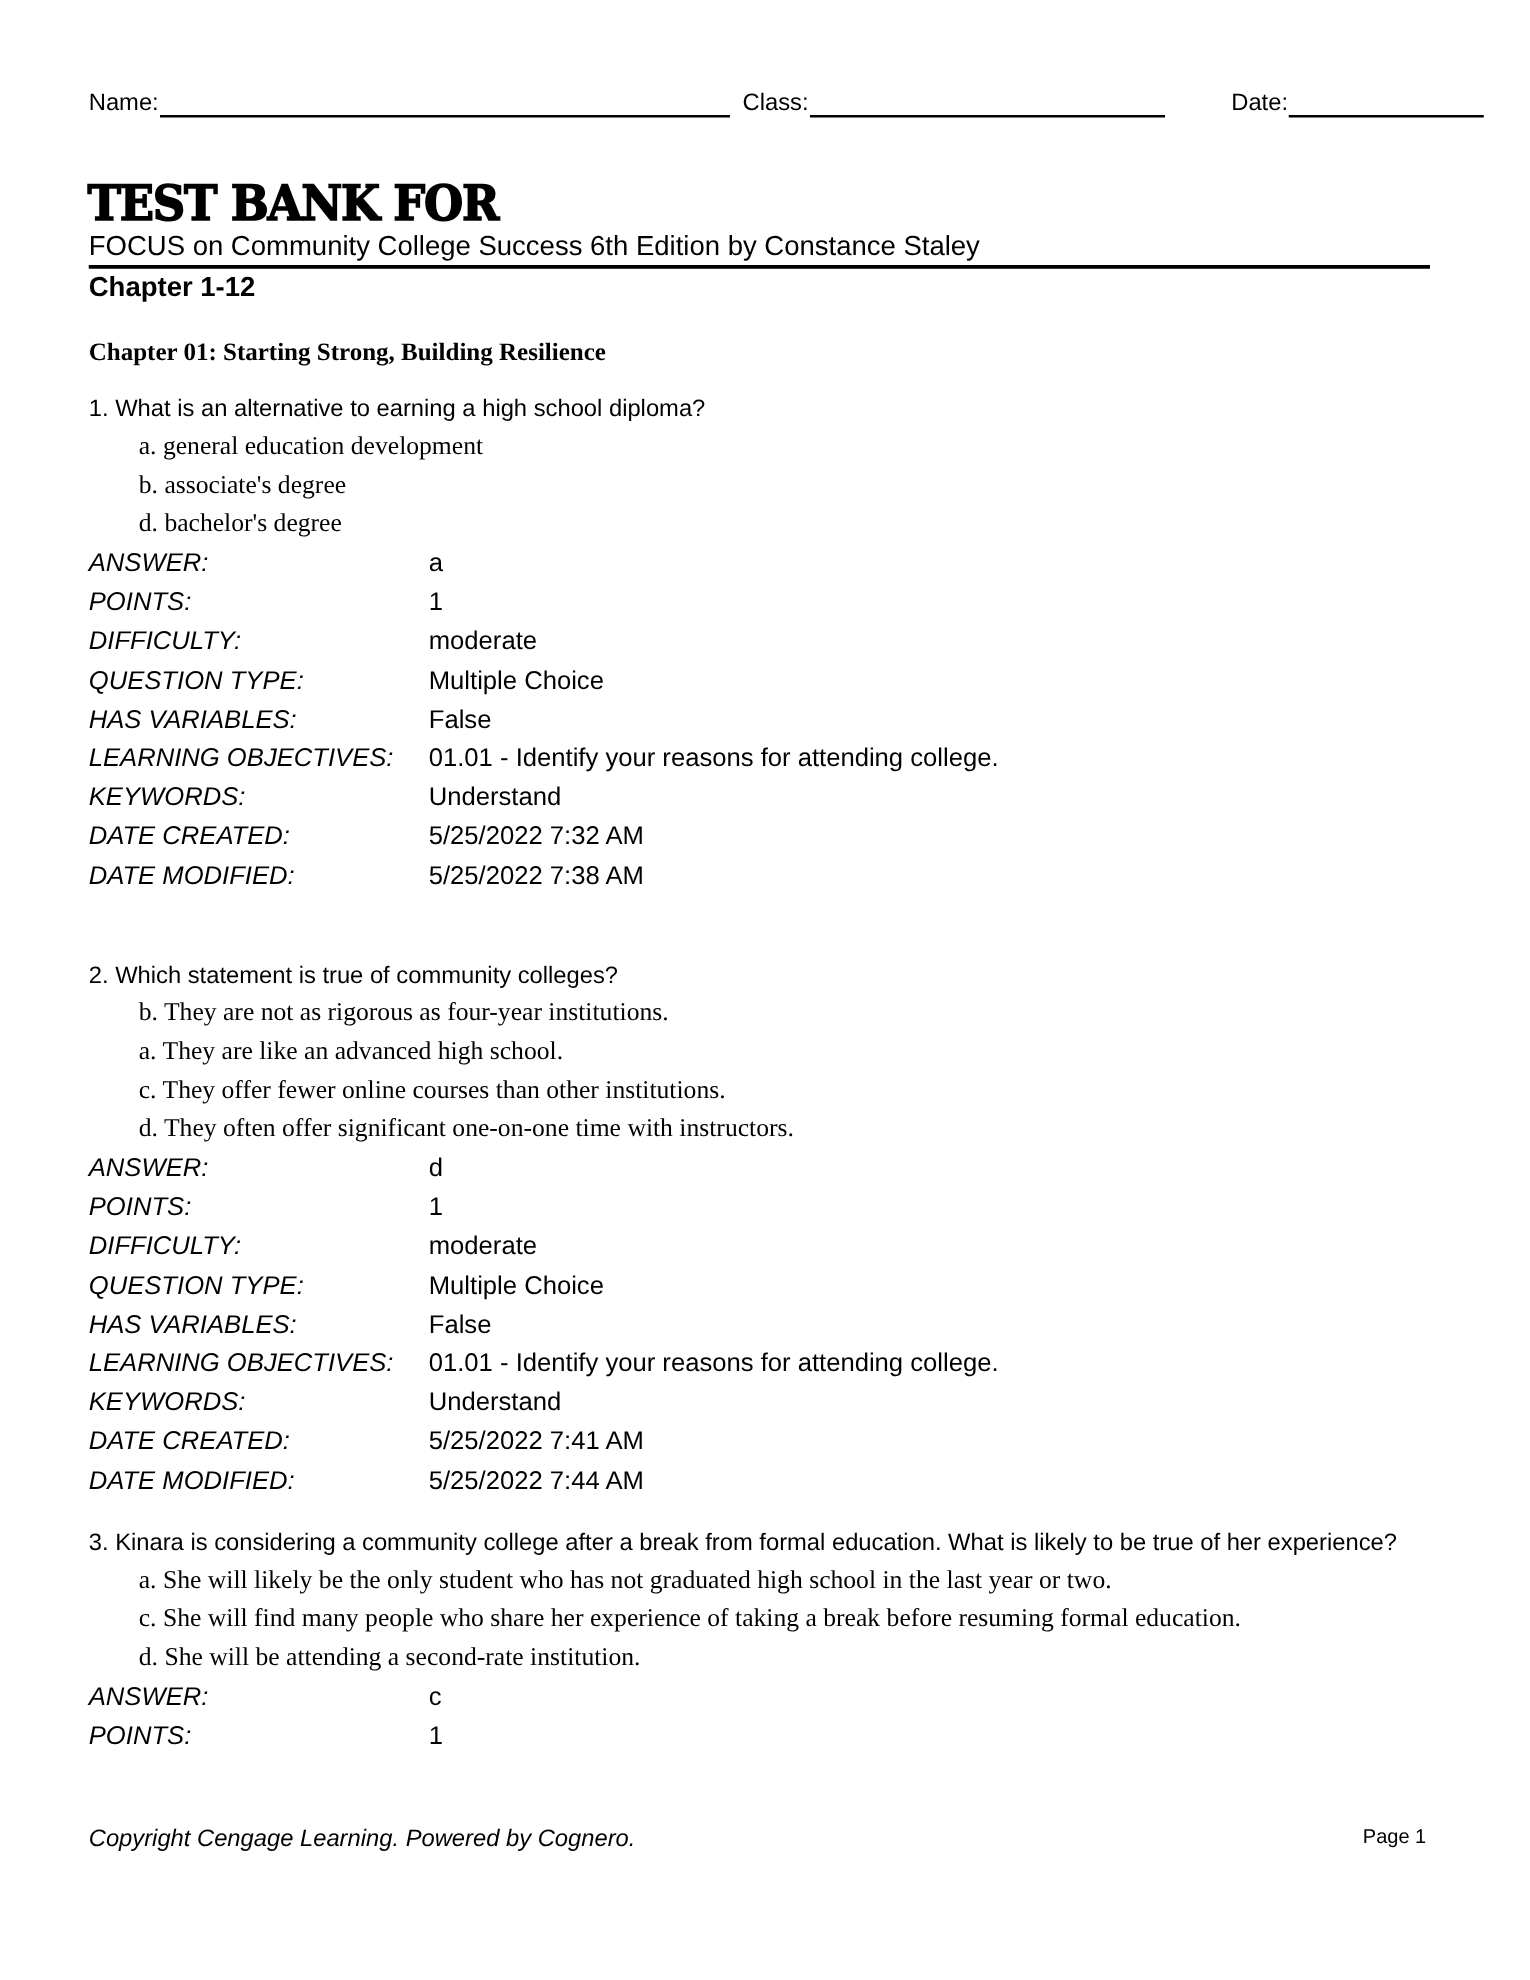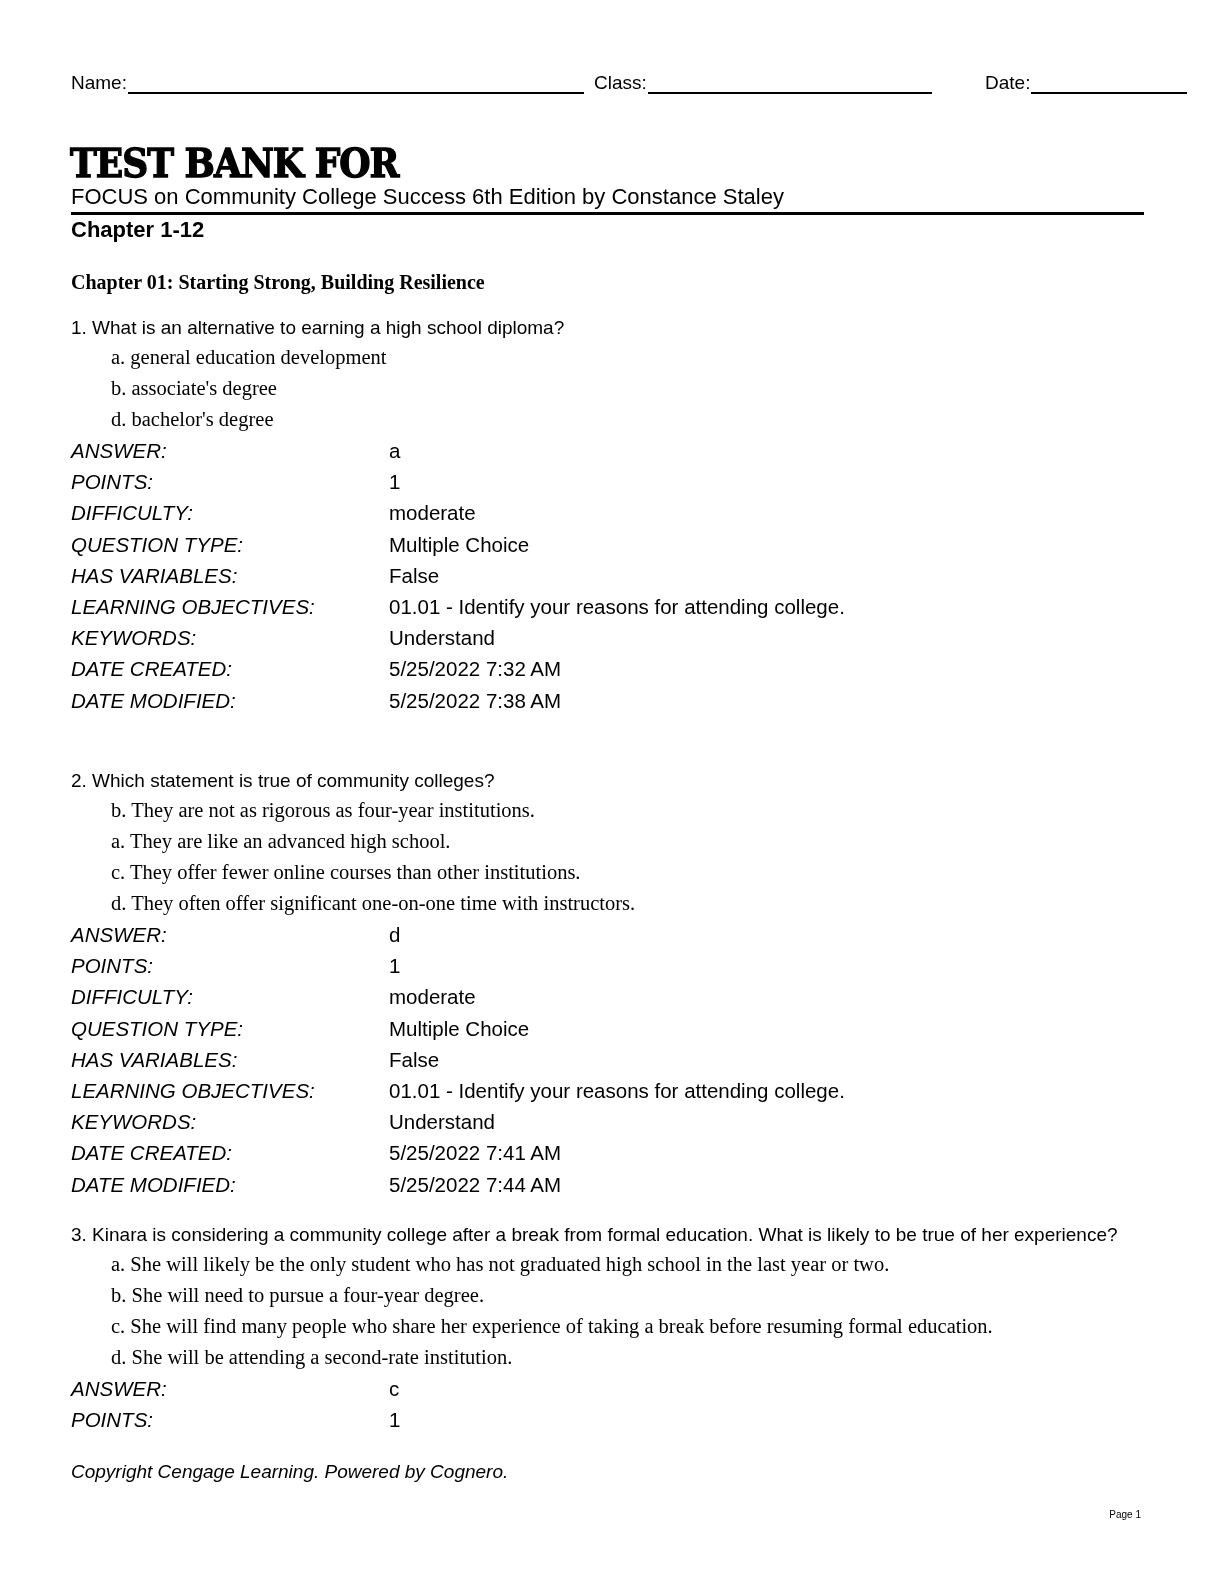--- a/index.html
+++ b/index.html
@@ -51,32 +51,32 @@
       font-family: Liberation Sans, sans-serif; font-size: 19px; line-height: 25px;
     }
     .q-options { margin: 2px 0 0 0; padding: 0; list-style: none; }
     .q-options li {
       font-family: "Liberation Serif", serif; font-size: 20.5px; height: 31px; line-height: 31px;
       padding-left: 40px;
     }
     .meta { margin-top: 0; }
     .meta-row {
       display: flex; height: 31.2px; line-height: 31.2px;
-      font-family: "Liberation Sans", sans-serif; font-size: 20.5px; gap: 46px;
+      font-family: "Liberation Sans", sans-serif; font-size: 20.5px;
     }
     .meta-label { width: 272px; font-style: italic; white-space: nowrap; }
     .meta-value { white-space: nowrap; }
 
     .footer-left {
       position: absolute; left: 71px; top: 1461px;
       font-family: "Liberation Sans", sans-serif; font-size: 19px; font-style: italic;
     }
     .footer-right {
       position: absolute; right: 83px; top: 1461px;
-      font-family: "Liberation Sans", sans-serif; font-size: 10px; margin-top: 48px;
+      font-family: "Liberation Sans", sans-serif; font-size: 16px;
     }
   </style>
 </head>
 <body>
 
 <div class="page">
 
   <div class="header-fields">
     <div class="hf" id="f-name">
       <span class="lbl">Name:</span>
@@ -190,21 +190,20 @@
           <span class="meta-label">DATE MODIFIED:</span>
           <span class="meta-value">5/25/2022 7:44 AM</span>
         </div>
     </div>
   </div>
 
   <div class="question" style="top:1222px;">
     <div class="q-stem">3. Kinara is considering a community college after a break from formal education. What is likely to be true of her experience?</div>
     <ul class="q-options">
       <li>a. She will likely be the only student who has not graduated high school in the last year or two.</li>
-      <li>b. She will need to pursue a four-year degree.</li>
       <li>c. She will find many people who share her experience of taking a break before resuming formal education.</li>
       <li>d. She will be attending a second-rate institution.</li>
     </ul>
     <div class="meta">
       <div class="meta-row">
           <span class="meta-label">ANSWER:</span>
           <span class="meta-value">c</span>
         </div>
       <div class="meta-row">
           <span class="meta-label">POINTS:</span>

